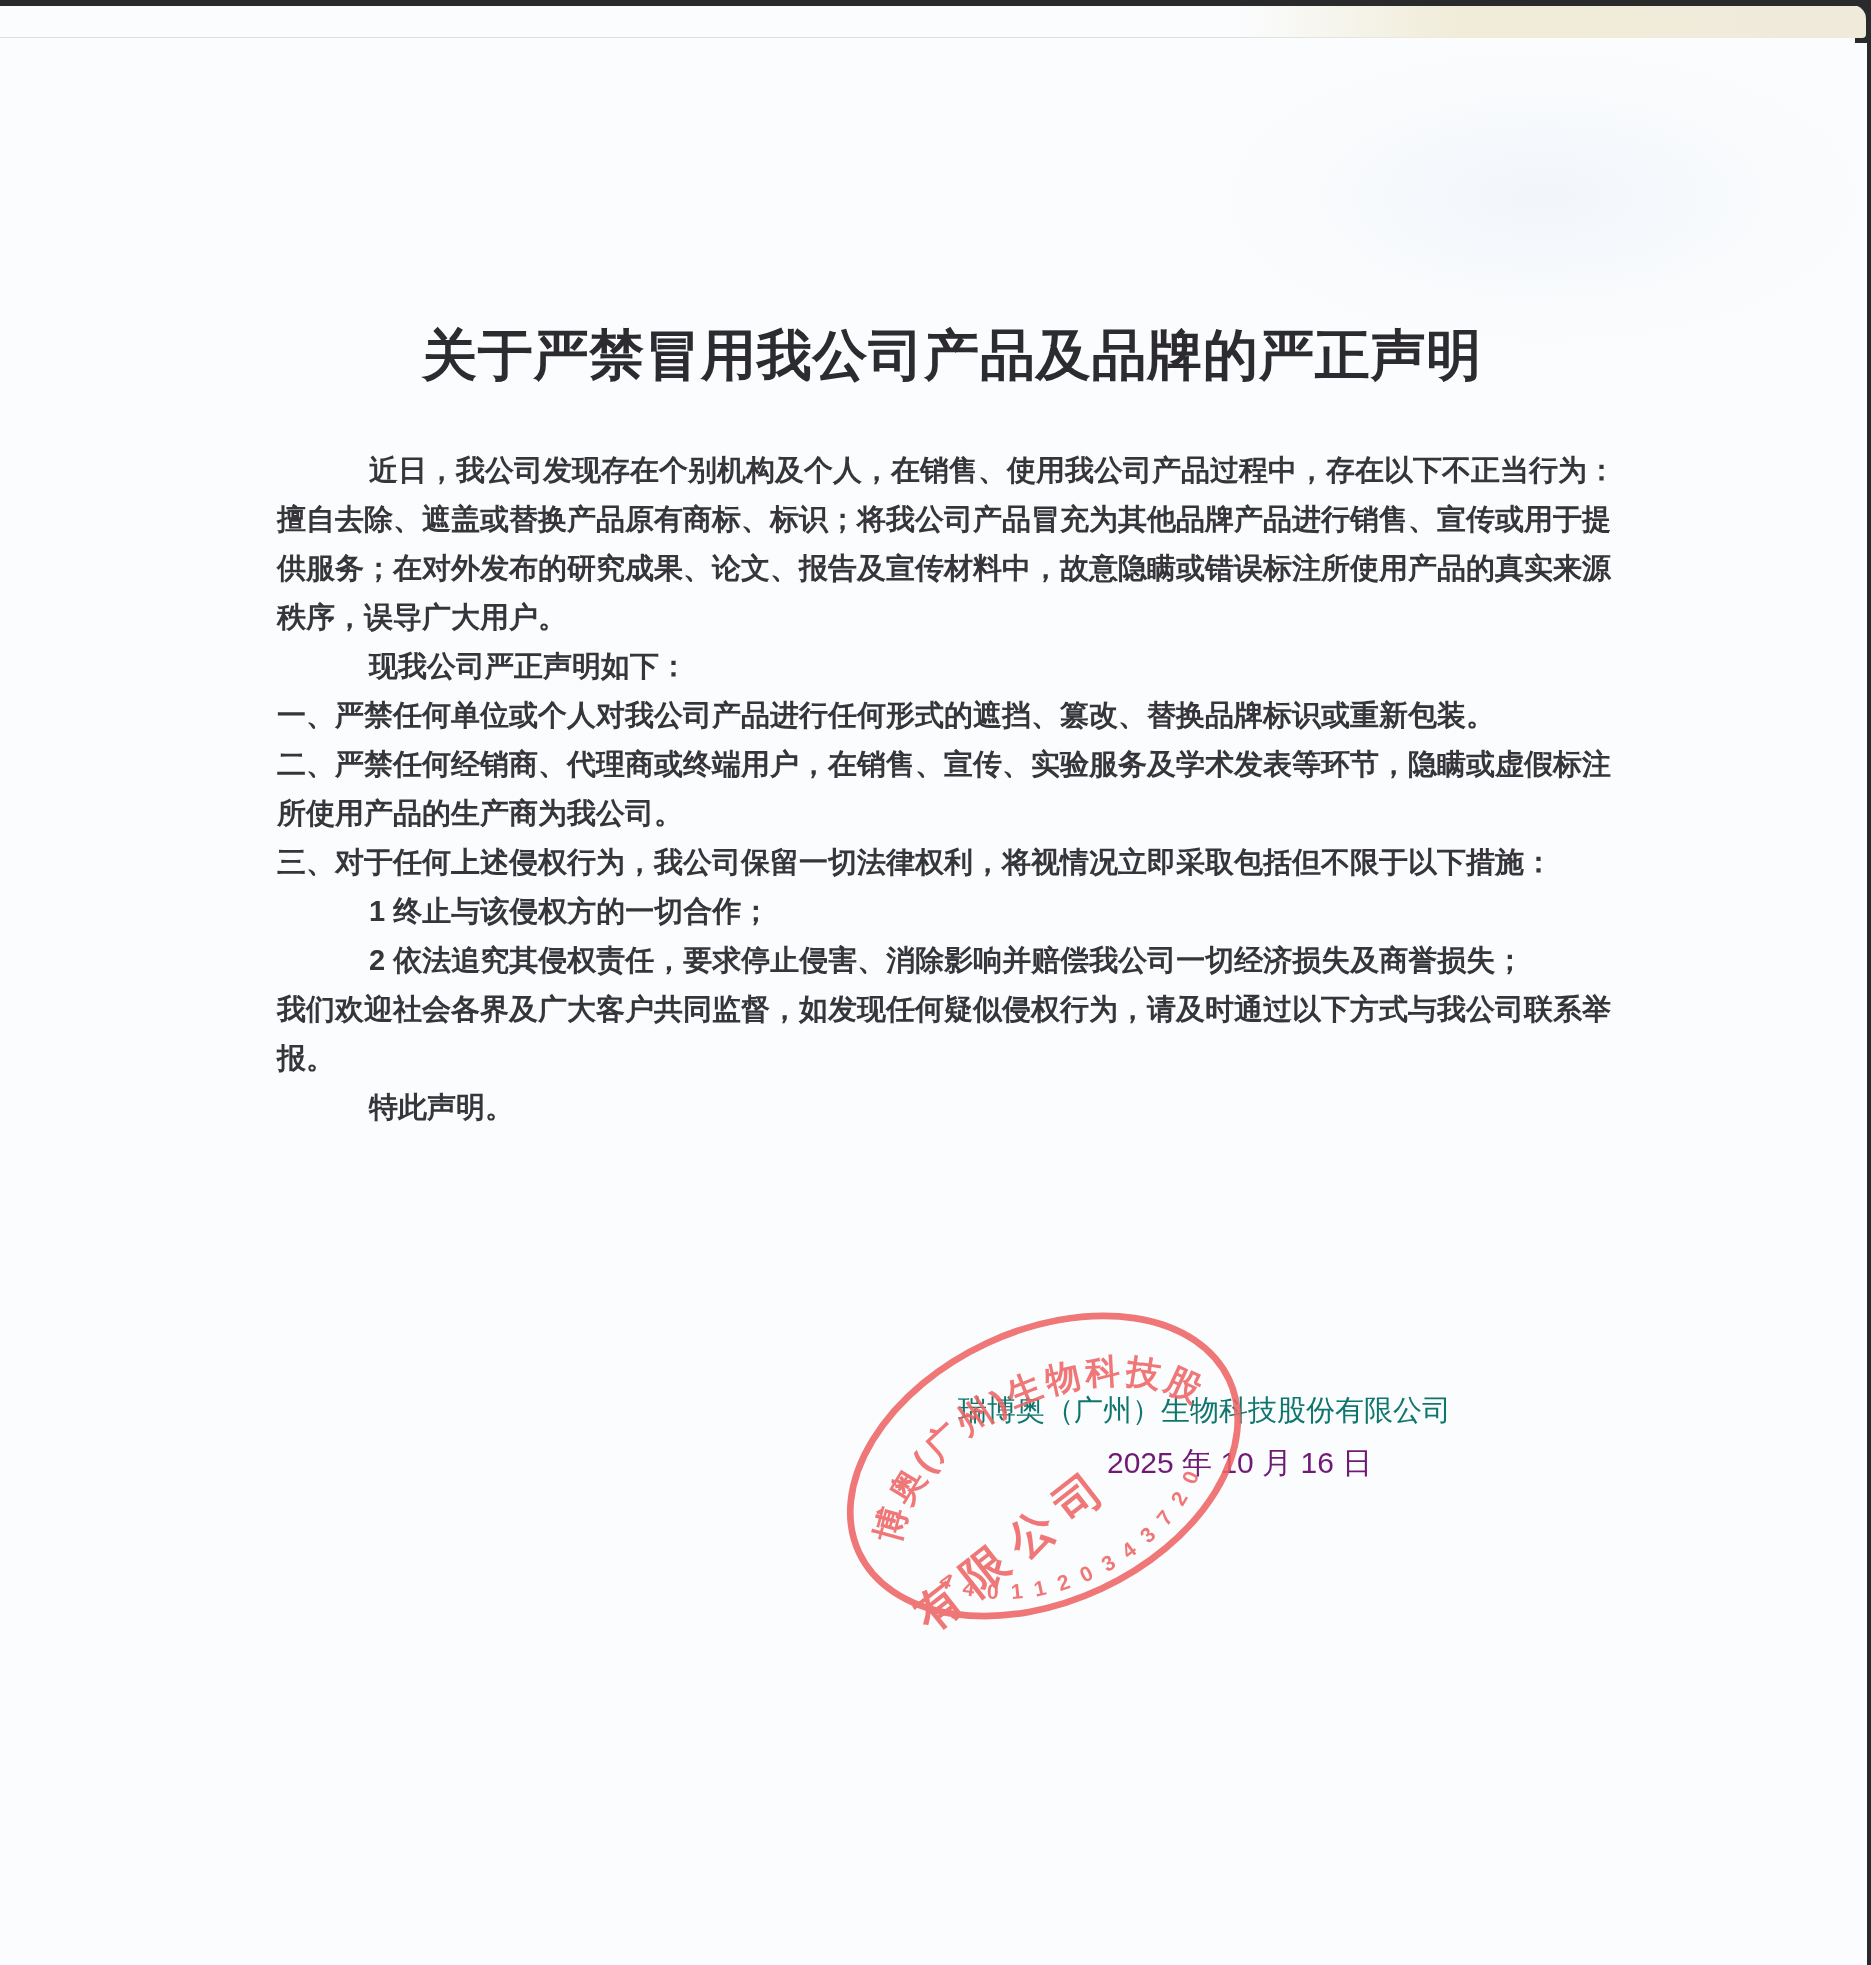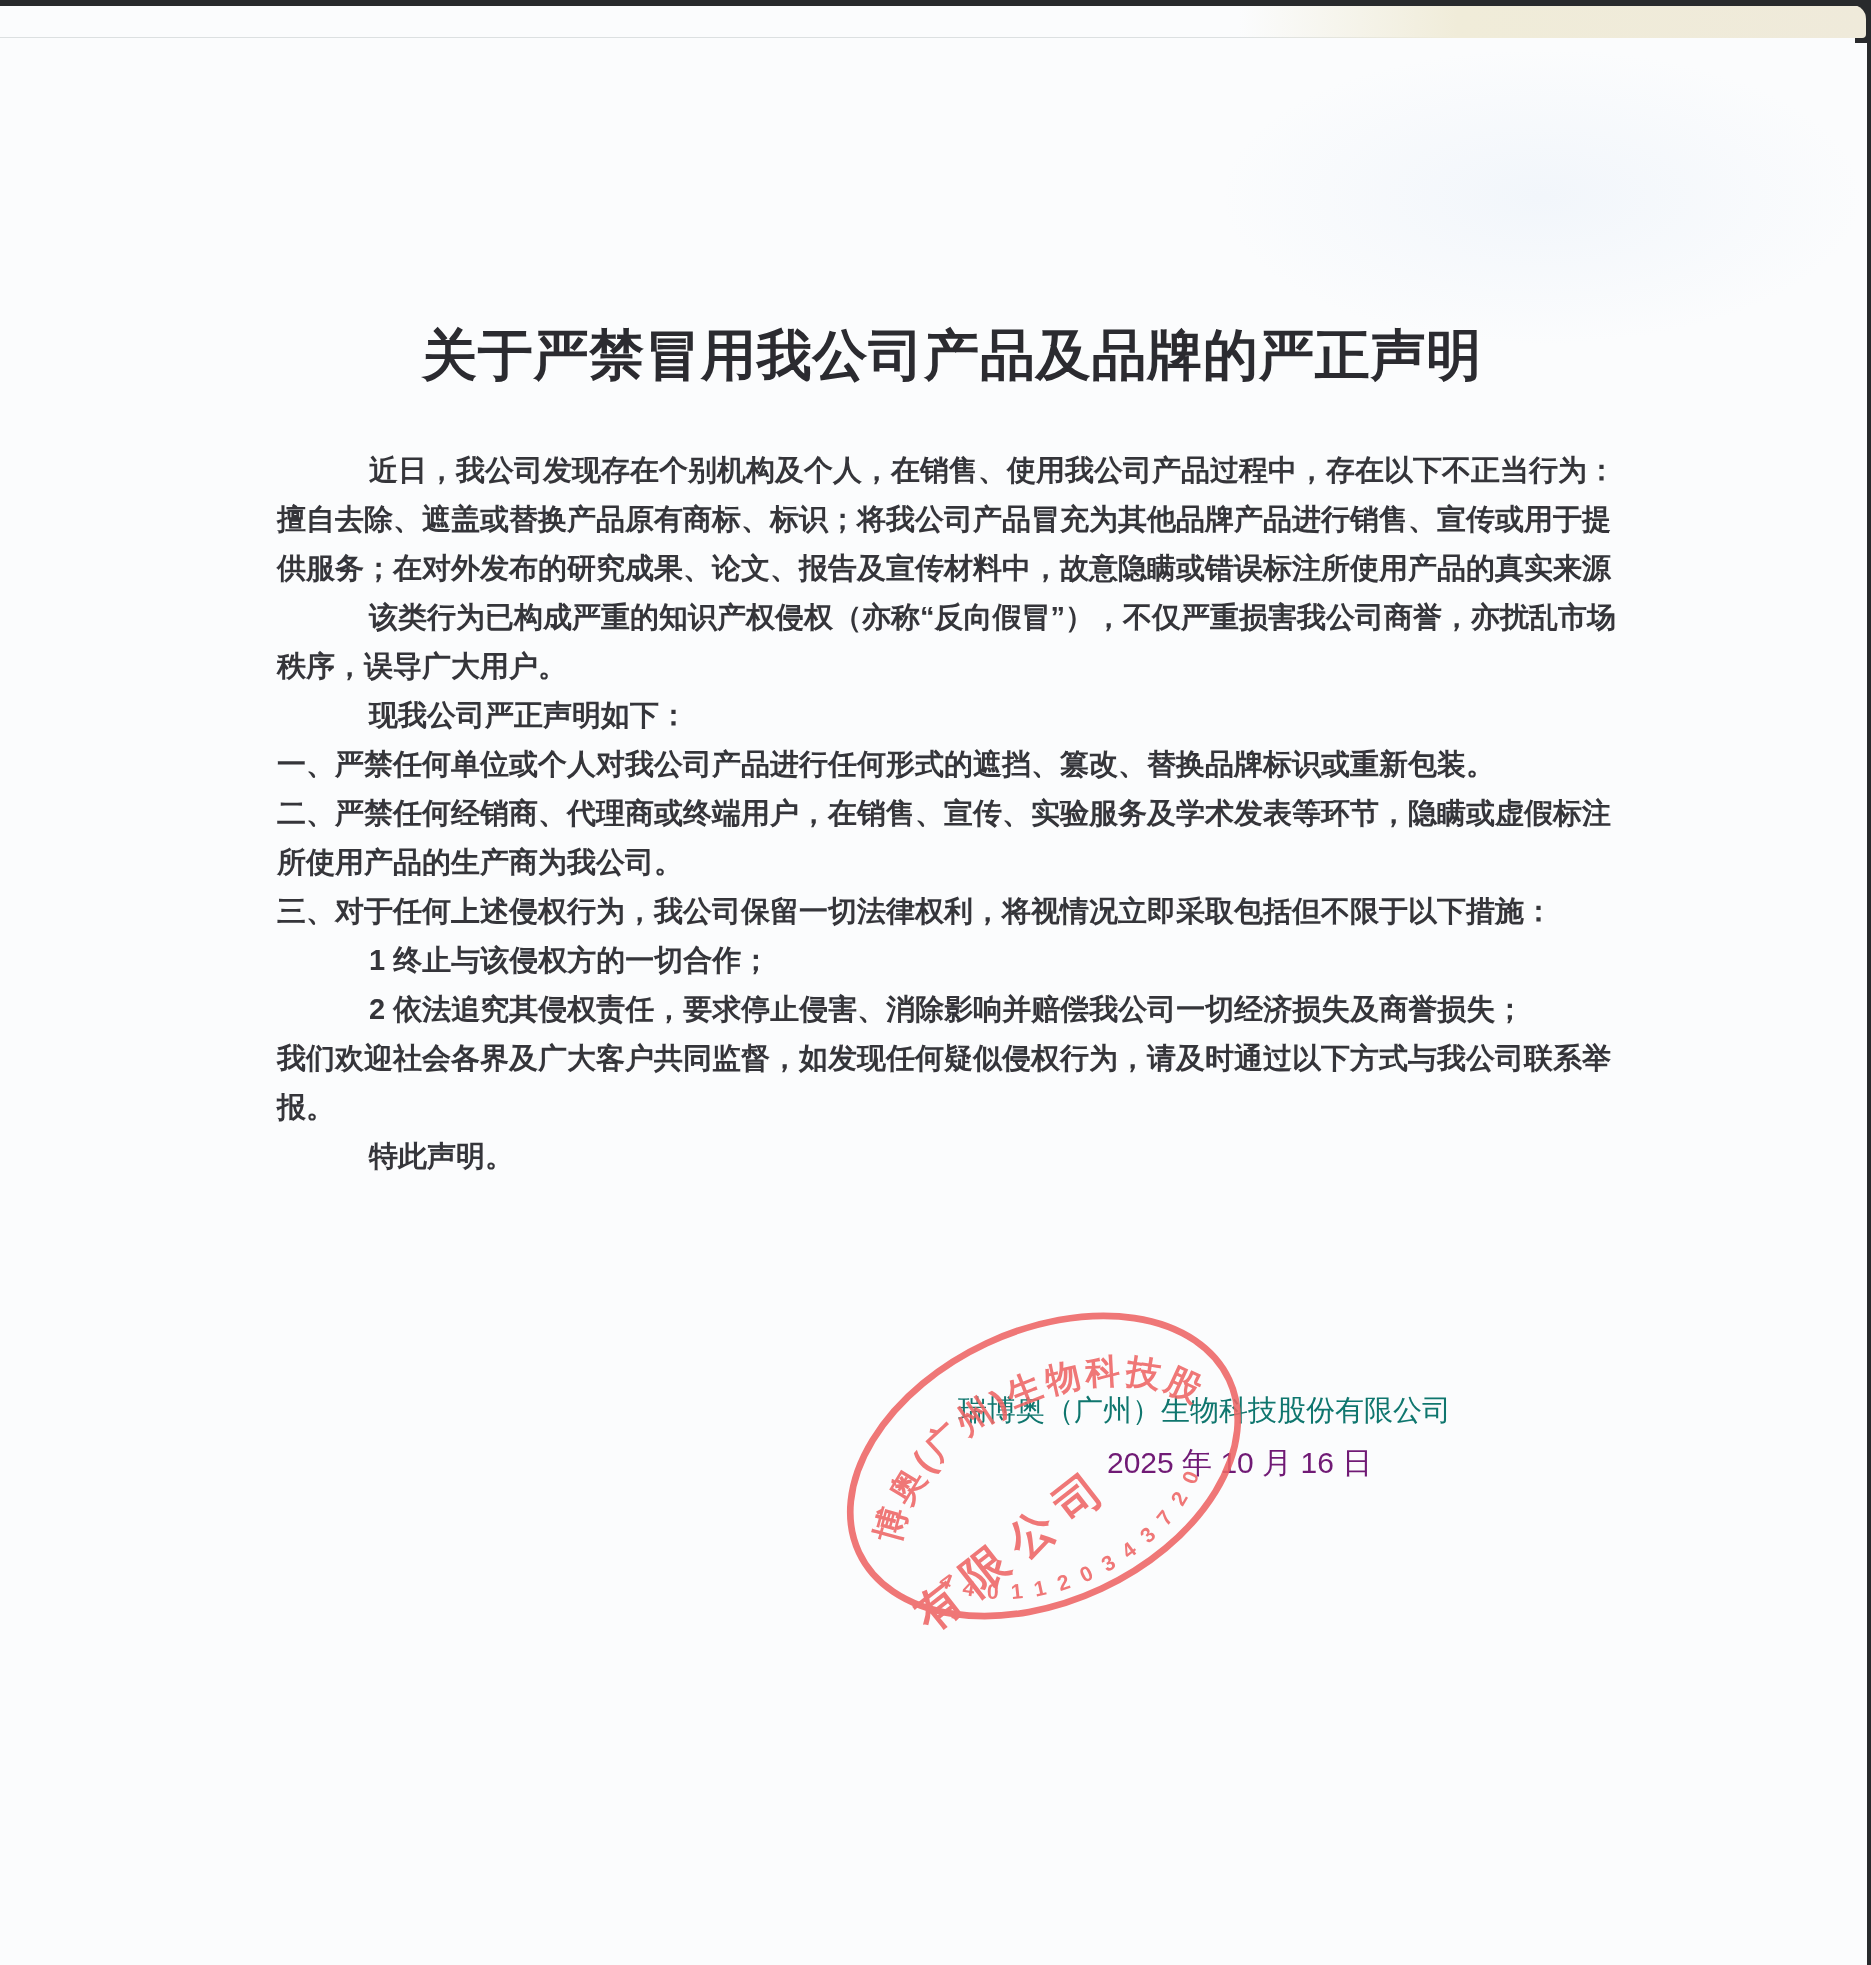--- a/index.html
+++ b/index.html
@@ -64,21 +64,20 @@
   <div class="scan-folder"></div>
   <div class="scan-bar-top"></div>
   <div class="scan-bar-right"></div>
 
   <div class="doc-title">关于严禁冒用我公司产品及品牌的严正声明</div>
 
   <div class="body-block">
     <div class="line indent">近日，我公司发现存在个别机构及个人，在销售、使用我公司产品过程中，存在以下不正当行为：</div>
     <div class="line">擅自去除、遮盖或替换产品原有商标、标识；将我公司产品冒充为其他品牌产品进行销售、宣传或用于提</div>
     <div class="line">供服务；在对外发布的研究成果、论文、报告及宣传材料中，故意隐瞒或错误标注所使用产品的真实来源</div>
-    <div class="line indent">该类行为已构成严重的知识产权侵权（亦称“反向假冒”），不仅严重损害我公司商誉，亦扰乱市场</div>
     <div class="line">秩序，误导广大用户。</div>
     <div class="line indent">现我公司严正声明如下：</div>
     <div class="line">一、严禁任何单位或个人对我公司产品进行任何形式的遮挡、篡改、替换品牌标识或重新包装。</div>
     <div class="line">二、严禁任何经销商、代理商或终端用户，在销售、宣传、实验服务及学术发表等环节，隐瞒或虚假标注</div>
     <div class="line">所使用产品的生产商为我公司。</div>
     <div class="line">三、对于任何上述侵权行为，我公司保留一切法律权利，将视情况立即采取包括但不限于以下措施：</div>
     <div class="line indent">1  终止与该侵权方的一切合作；</div>
     <div class="line indent">2  依法追究其侵权责任，要求停止侵害、消除影响并赔偿我公司一切经济损失及商誉损失；</div>
     <div class="line">我们欢迎社会各界及广大客户共同监督，如发现任何疑似侵权行为，请及时通过以下方式与我公司联系举</div>
     <div class="line">报。</div>

